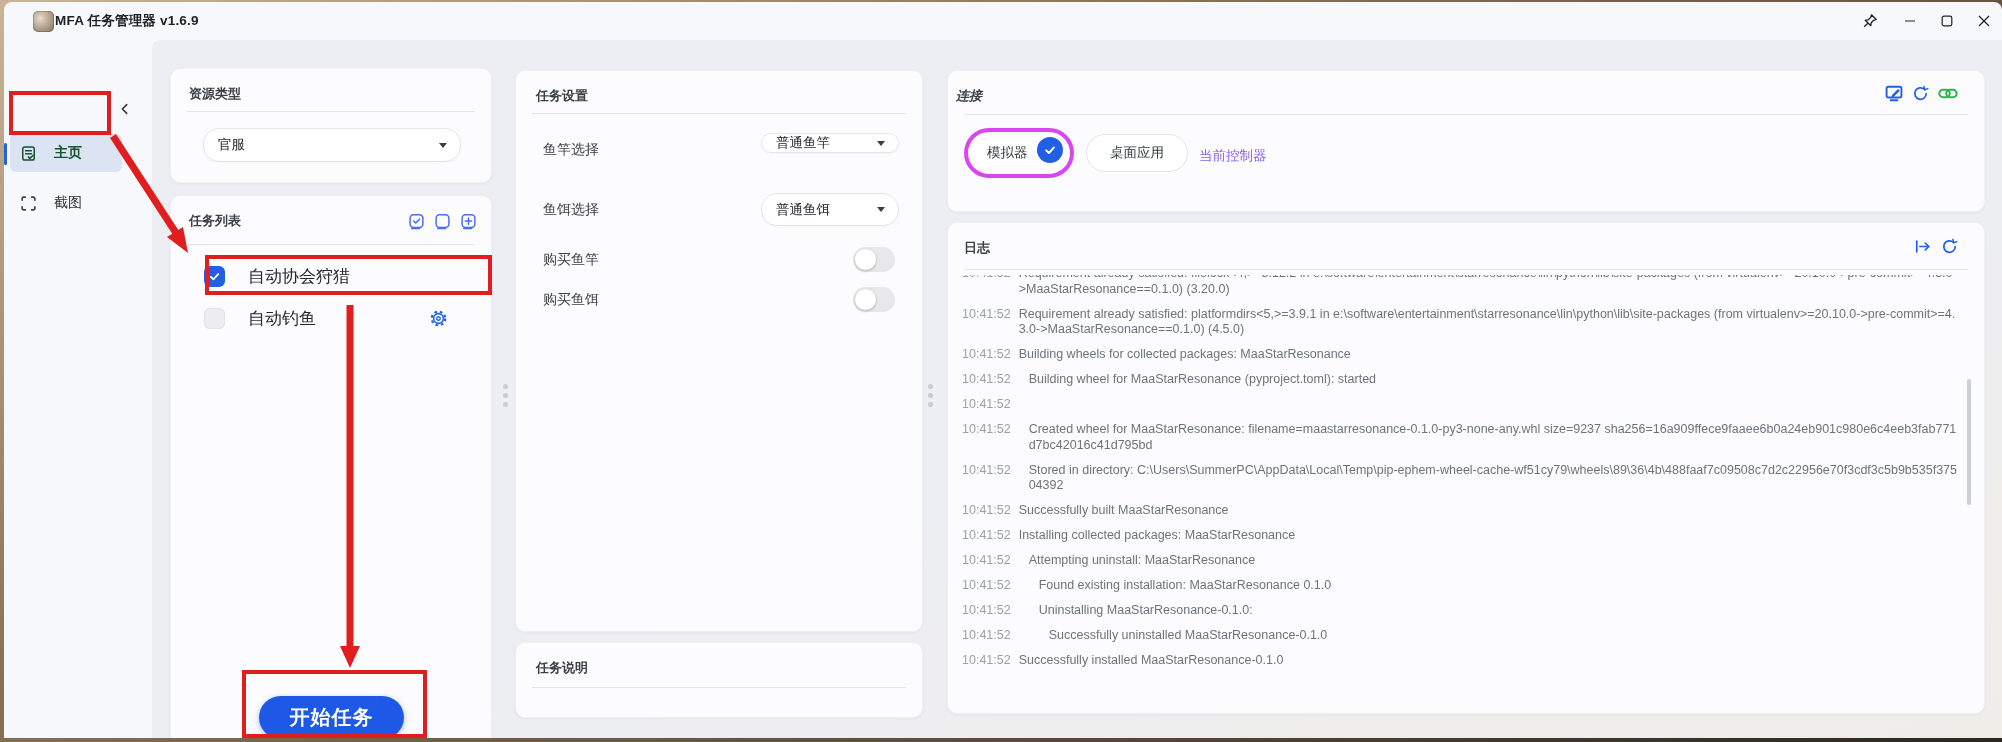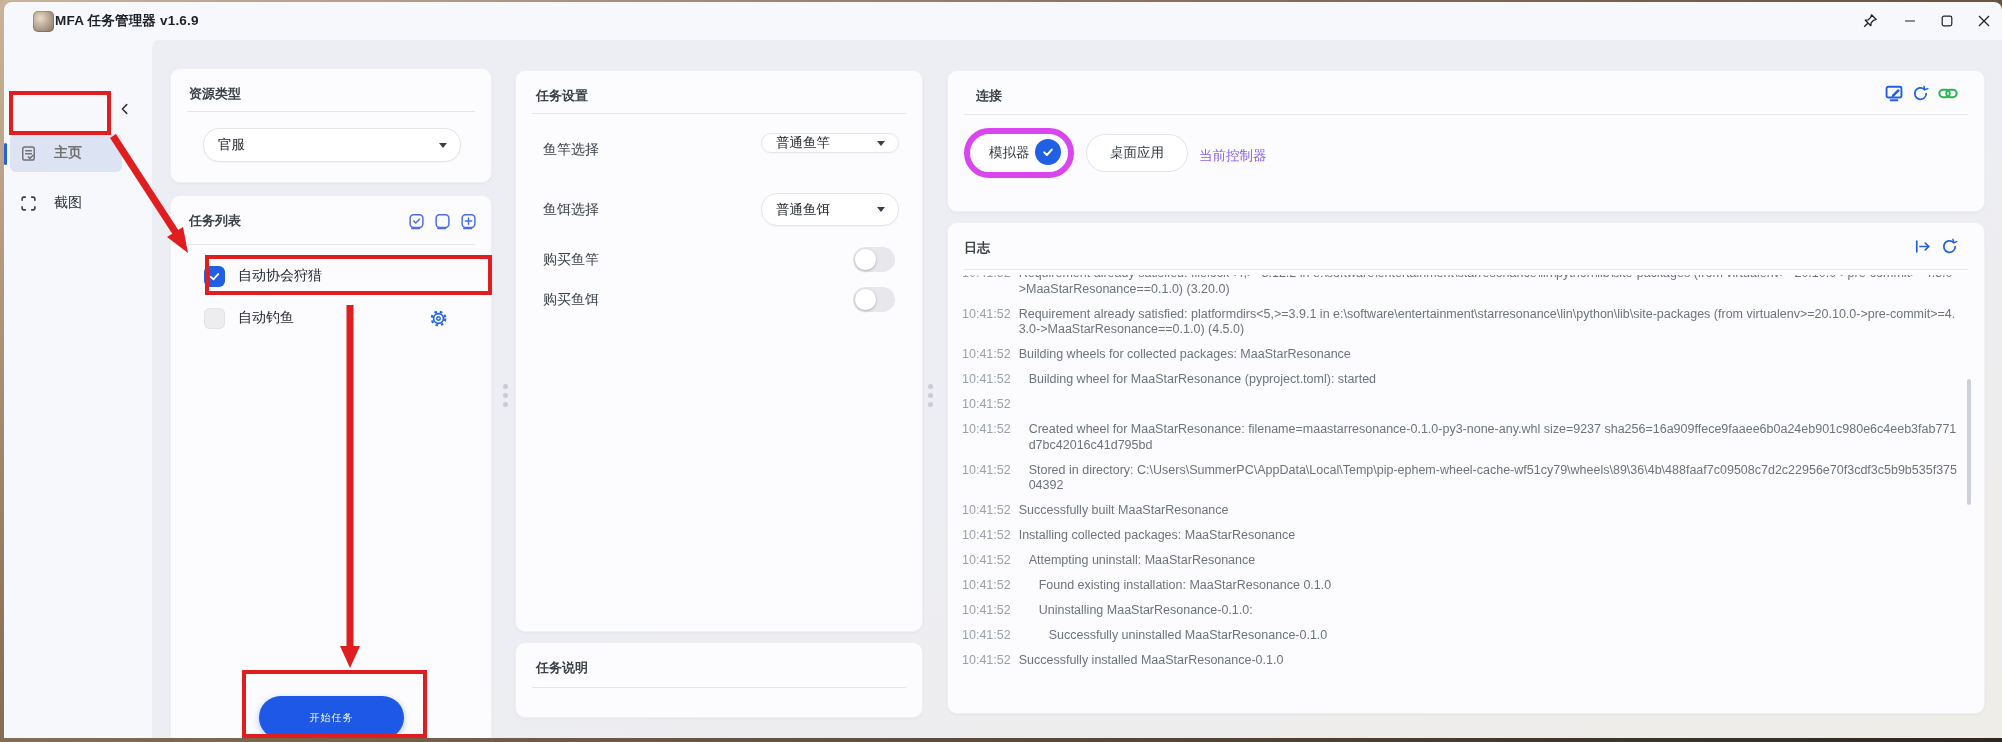--- a/index.html
+++ b/index.html
@@ -25,21 +25,21 @@
   .win-btn { width:37px; height:38px; display:flex; align-items:center; justify-content:center; color:#222; }
   .win-btn svg { display:block; }
   #btn-pin { margin-right:3px; }
   
   #sidebar { position:absolute; left:0; top:38px; width:148px; bottom:0; }
   #collapse-btn { position:absolute; left:110px; top:58px; width:22px; height:22px; display:flex; align-items:center; justify-content:center; color:#333; }
   #active-indicator { position:absolute; left:0; top:103px; width:3px; height:22px; border-radius:2px; background:#2160e4; }
   .side-item { position:absolute; left:6px; width:112px; height:38px; border-radius:6px; display:flex; align-items:center; font-size:14px; color:#2b2f36; }
   .side-item .s-icon { margin-left:10px; display:flex; }
   .side-item .s-label { margin-left:17px; }
-  #side-home { top:94px; background:#dce3f2; color:#737373; font-weight:700; }
+  #side-home { top:94px; background:#dce3f2; color:#14532d; font-weight:700; }
   #side-shot { top:144px; }
   
   #main {
     position:absolute; left:148px; top:38px; right:0; bottom:0; overflow:hidden;
     background:linear-gradient(160deg,#edeef3 55%, #efede8 100%);
     border-top-left-radius:8px;
   }
   .card { position:absolute; background:#fcfcfe; border-radius:10px; border:1px solid #eef0f4; box-shadow:0 1px 3px rgba(40,50,70,.05); }
   .card-title { position:absolute; left:18px; top:16px; font-size:13px; font-weight:700; color:#3b4048; }
   .card-divider { position:absolute; left:16px; right:16px; height:1px; background:#e4e6ea; }
@@ -58,42 +58,42 @@
   
   #cardB { left:18px; top:155px; width:322px; height:553px; }
   #task-header-icons { position:absolute; right:14px; top:17px; display:flex; gap:9px; color:#4a6cf0; }
   #task-header-icons svg { display:block; }
   .task-row { position:absolute; left:16px; right:14px; height:36px; display:flex; align-items:center; }
   #task-row-0 { top:60px; height:40px; }
   #task-row-1 { top:104px; }
   .checkbox { width:21px; height:21px; border-radius:6px; margin-left:17px; flex:0 0 auto; display:flex; align-items:center; justify-content:center; }
   .checkbox.on { background:#2160e4; }
   .checkbox.off { background:#ededf0; box-shadow:inset 0 0 0 1px #e2e3e7; }
-  .task-label { margin-left:13px; font-size:14px; color:#24282e; }
+  .task-label { margin-left:23px; font-size:17px; color:#24282e; }
   #task-gear { margin-left:auto; margin-right:30px; color:#2160e4; display:flex; }
   #start-btn {
     position:absolute; left:88px; top:500px; width:145px; height:43px; border-radius:22px;
-    background:#1d58e6; color:#fff; font-size:10px; font-weight:400;
+    background:#1d58e6; color:#fff; font-size:20px; font-weight:700;
     display:flex; align-items:center; justify-content:center; letter-spacing:1px;
     box-shadow:0 2px 6px rgba(29,88,230,.35);
   }
   
   #cardC { left:363px; top:30px; width:408px; height:562px; }
   .field-label { position:absolute; left:27px; font-size:14px; color:#3b4048; }
   #rod-select { left:245px; top:62px; width:138px; height:20px; }
   #bait-select { left:245px; top:122px; width:138px; height:33px; }
   .toggle { position:absolute; left:337px; width:42px; height:25px; border-radius:13px; background:#e8e8ec; }
   .toggle .knob { position:absolute; left:2px; top:2px; width:21px; height:21px; border-radius:50%; background:#fff; box-shadow:0 1px 3px rgba(0,0,0,.25); }
   
   #cardD { left:363px; top:602px; width:408px; height:76px; }
   
   #cardE { left:795px; top:30px; width:1038px; height:142px; }
   #conn-icons { position:absolute; right:26px; top:13px; display:flex; gap:9px; align-items:center; }
   .mode-pill { position:absolute; background:#fff; display:flex; align-items:center; font-size:13.5px; color:#33383f; }
-  #pill-emulator { left:16px; top:57px; width:110px; height:50px; border:6px solid #d946ef; border-radius:25px; padding-left:19px; font-weight:400; }
+  #pill-emulator { left:16px; top:57px; width:110px; height:50px; border:4px solid #d946ef; border-radius:25px; padding-left:19px; font-weight:400; }
   #pill-desktop { left:138px; top:63px; width:102px; height:38px; border:1px solid #e3e5e9; border-radius:19px; justify-content:center; }
   #emu-badge { position:absolute; right:7px; top:5px; width:26px; height:26px; border-radius:50%; background:#2160e4; display:flex; align-items:center; justify-content:center; }
   #controller-label { position:absolute; left:251px; top:76px; font-size:13.5px; color:#8b5cf6; }
   #controller-select { left:321px; top:60px; width:694px; height:40px; border-radius:8px; font-size:13.5px; }
   
   #cardF { left:795px; top:182px; width:1038px; height:492px; }
   #log-icons { position:absolute; right:26px; top:15px; display:flex; gap:10px; color:#2160e4; }
   #log-body { position:absolute; left:14px; right:24px; top:52px; bottom:10px; overflow:hidden; }
   .log-row { display:flex; margin-bottom:9.5px; font-size:12.5px; line-height:15.5px; }
   .log-row:first-child { margin-top:-9px; }
@@ -272,21 +272,21 @@
           <span class="knob"></span>
         </div>
     </div>
 
     <div class="card" id="cardD">
       <div class="card-title" style="left:20px;">任务说明</div>
       <div class="card-divider" style="top:44px;"></div>
     </div>
 
     <div class="card" id="cardE">
-      <div class="card-title" style="left:28px;">连接</div>
+      <div class="card-title" style="left:8px;font-style:italic;">连接</div>
       <div id="conn-icons">
         <span style="color:#2160e4;display:flex;">
           <svg width="18" height="18" viewBox="0 0 16 16">
             <rect x="1.4" y="2.4" width="13.2" height="9.6" rx="1.6" fill="none" stroke="currentColor" stroke-width="1.7"></rect>
             <line x1="5" y1="14.4" x2="11" y2="14.4" stroke="currentColor" stroke-width="1.7" stroke-linecap="round"></line>
             <path d="M6.2 9.8 L11.6 4.4 L13.2 6 L7.8 11.4 L5.9 11.7 Z" fill="currentColor"></path>
           </svg>
         </span>
         <span style="color:#2160e4;display:flex;">
           <svg width="17" height="17" viewBox="0 0 16 16" fill="none" stroke="currentColor" stroke-width="1.6" stroke-linecap="round">

